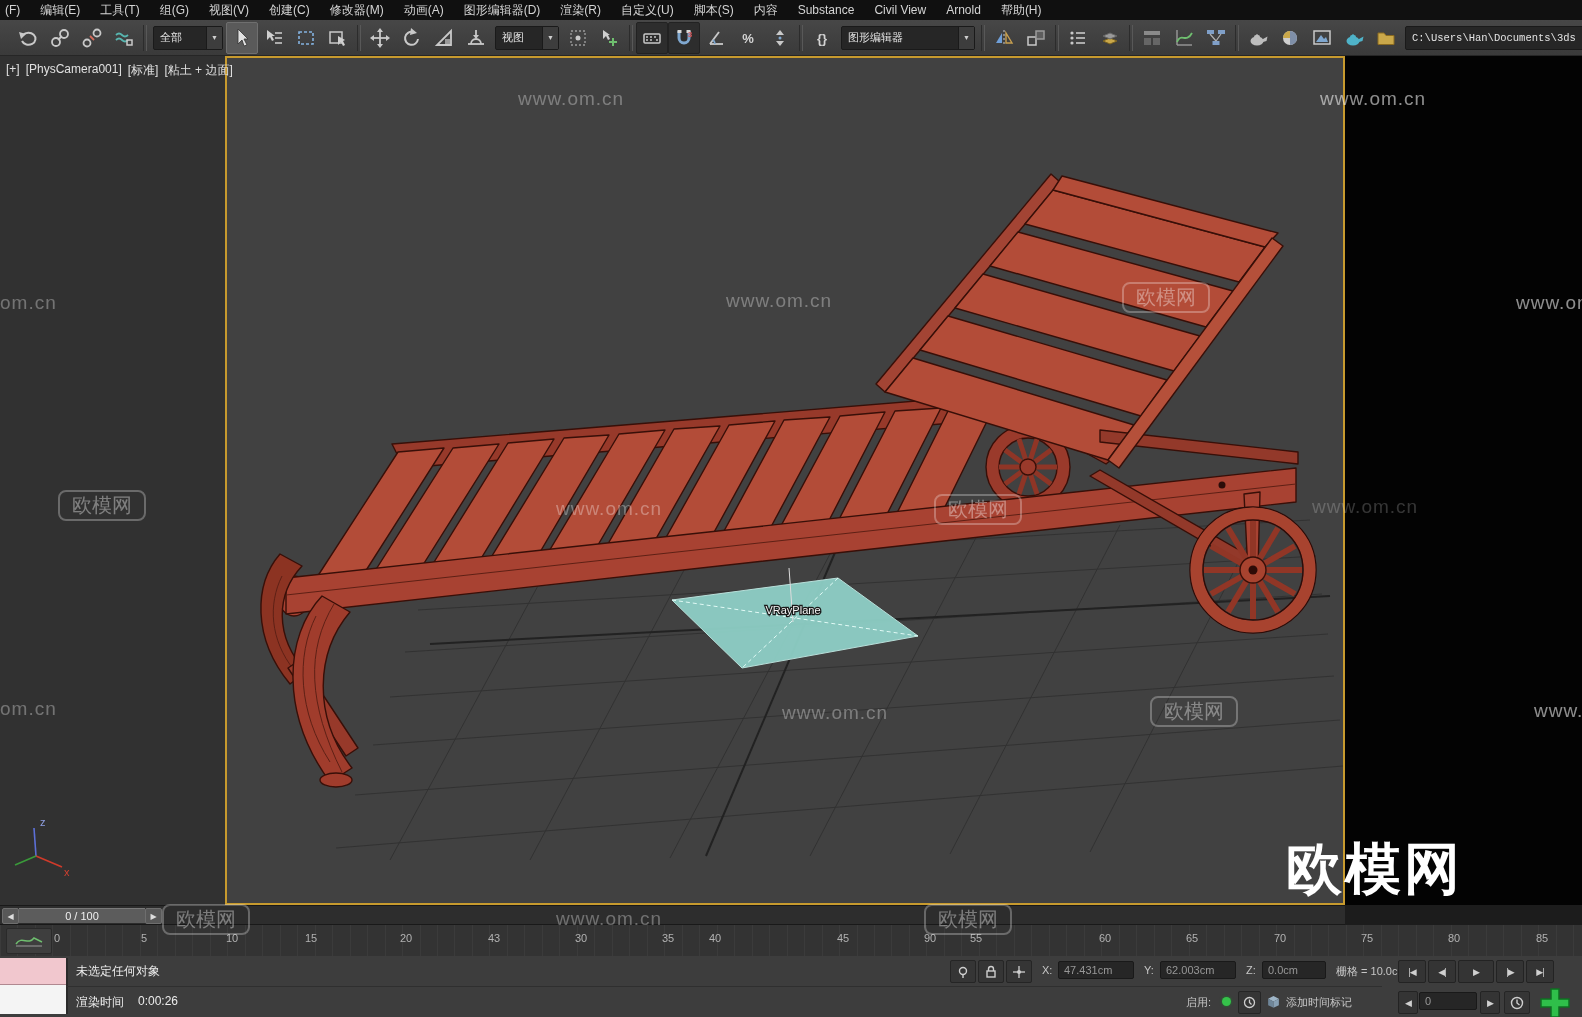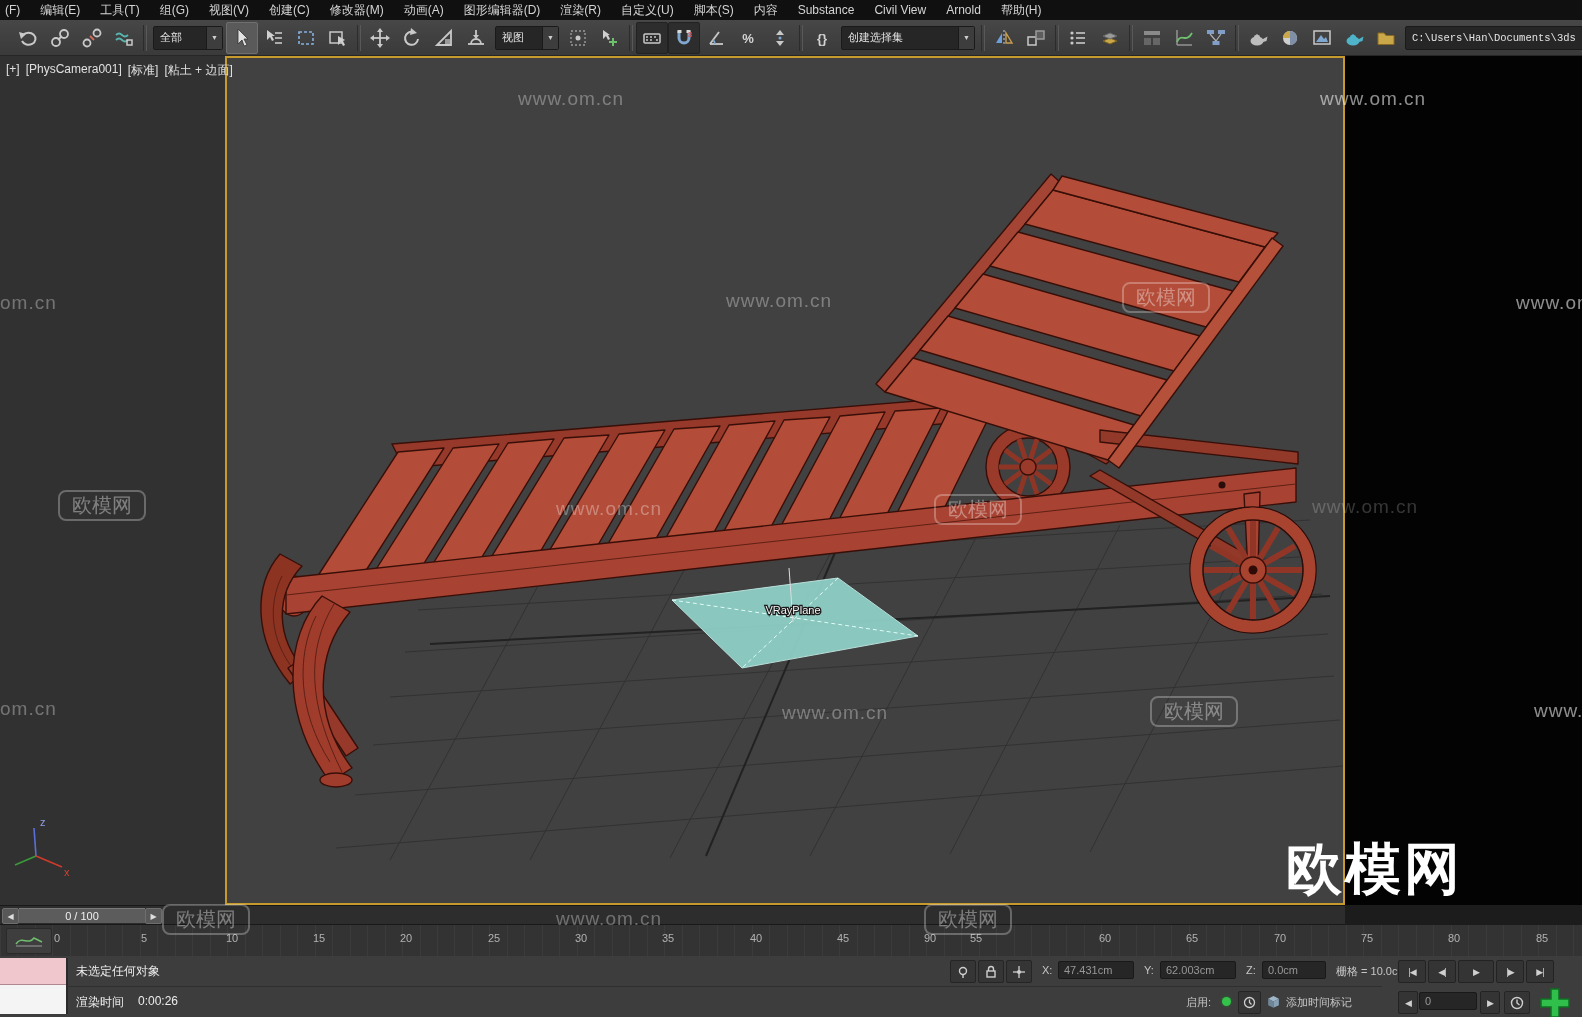--- a/index.html
+++ b/index.html
@@ -262,21 +262,21 @@
         </svg>
       </span>
     <span class="tsep"></span>
 
     <span class="tbtn">
       <svg width="22" height="22" viewBox="0 0 22 22">
           <text x="11" y="16" font-size="13" font-weight="bold" fill="#d4d4d4" text-anchor="middle">{}</text>
         </svg>
       </span>
     <div class="dropdown" style="width:132px">
-      <span class="dd-label" style="flex:1">创建选择集</span>
+      <span class="dd-label" style="flex:1">图形编辑器</span>
       <span class="dd-arrow">▼</span>
     </div>
     <span class="tsep"></span>
 
     <span class="tbtn">
       <svg width="22" height="22" viewBox="0 0 22 22">
           <polygon points="3,16 9,6 9,16" fill="#6f9fd8"></polygon>
           <polygon points="13,6 13,16 19,16" fill="none" stroke="#c8a050" stroke-width="1.4"></polygon>
           <line x1="11" y1="3" x2="11" y2="19" stroke="#c9c9c9" stroke-width="1" stroke-dasharray="2 2"></line>
         </svg>
@@ -535,26 +535,26 @@
   <div class="trackbar">
     <span class="tb-minibtn">
       <svg width="30" height="16" viewBox="0 0 30 16">
           <line x1="2" y1="13" x2="28" y2="13" stroke="#9a9a9a" stroke-width="1"></line>
           <path d="M2 11 C8 2 14 13 20 5 L28 9" fill="none" stroke="#6fbf6f" stroke-width="1.5"></path>
         </svg>
     </span>
     <span class="tb-tick" style="left:57px">0</span>
     <span class="tb-tick" style="left:144px">5</span>
     <span class="tb-tick" style="left:232px">10</span>
-    <span class="tb-tick" style="left:319px">15</span>
+    <span class="tb-tick" style="left:311px">15</span>
     <span class="tb-tick" style="left:406px">20</span>
-    <span class="tb-tick" style="left:494px">25</span>
+    <span class="tb-tick" style="left:494px">43</span>
     <span class="tb-tick" style="left:581px">30</span>
     <span class="tb-tick" style="left:668px">35</span>
-    <span class="tb-tick" style="left:756px">40</span>
+    <span class="tb-tick" style="left:715px">40</span>
     <span class="tb-tick" style="left:843px">45</span>
     <span class="tb-tick" style="left:930px">90</span>
     <span class="tb-tick" style="left:976px">55</span>
     <span class="tb-tick" style="left:1105px">60</span>
     <span class="tb-tick" style="left:1192px">65</span>
     <span class="tb-tick" style="left:1280px">70</span>
     <span class="tb-tick" style="left:1367px">75</span>
     <span class="tb-tick" style="left:1454px">80</span>
     <span class="tb-tick" style="left:1542px">85</span>
   </div>

